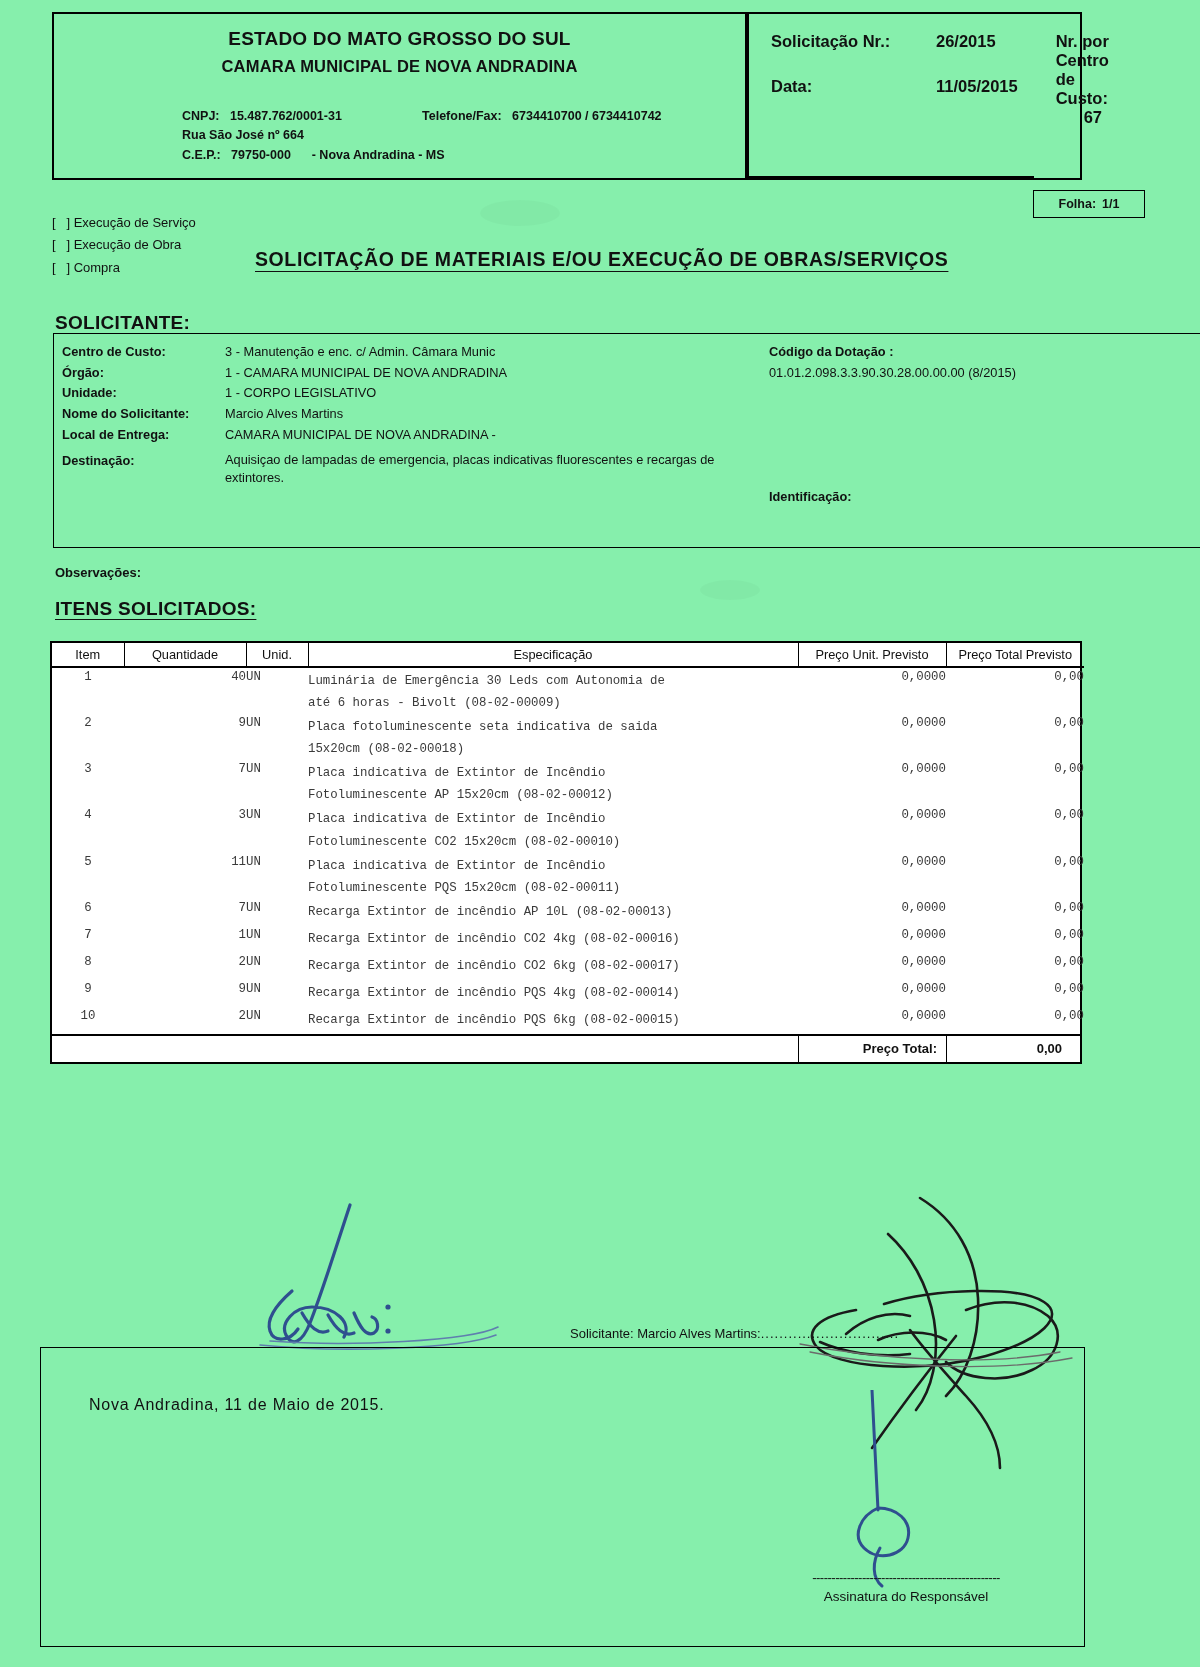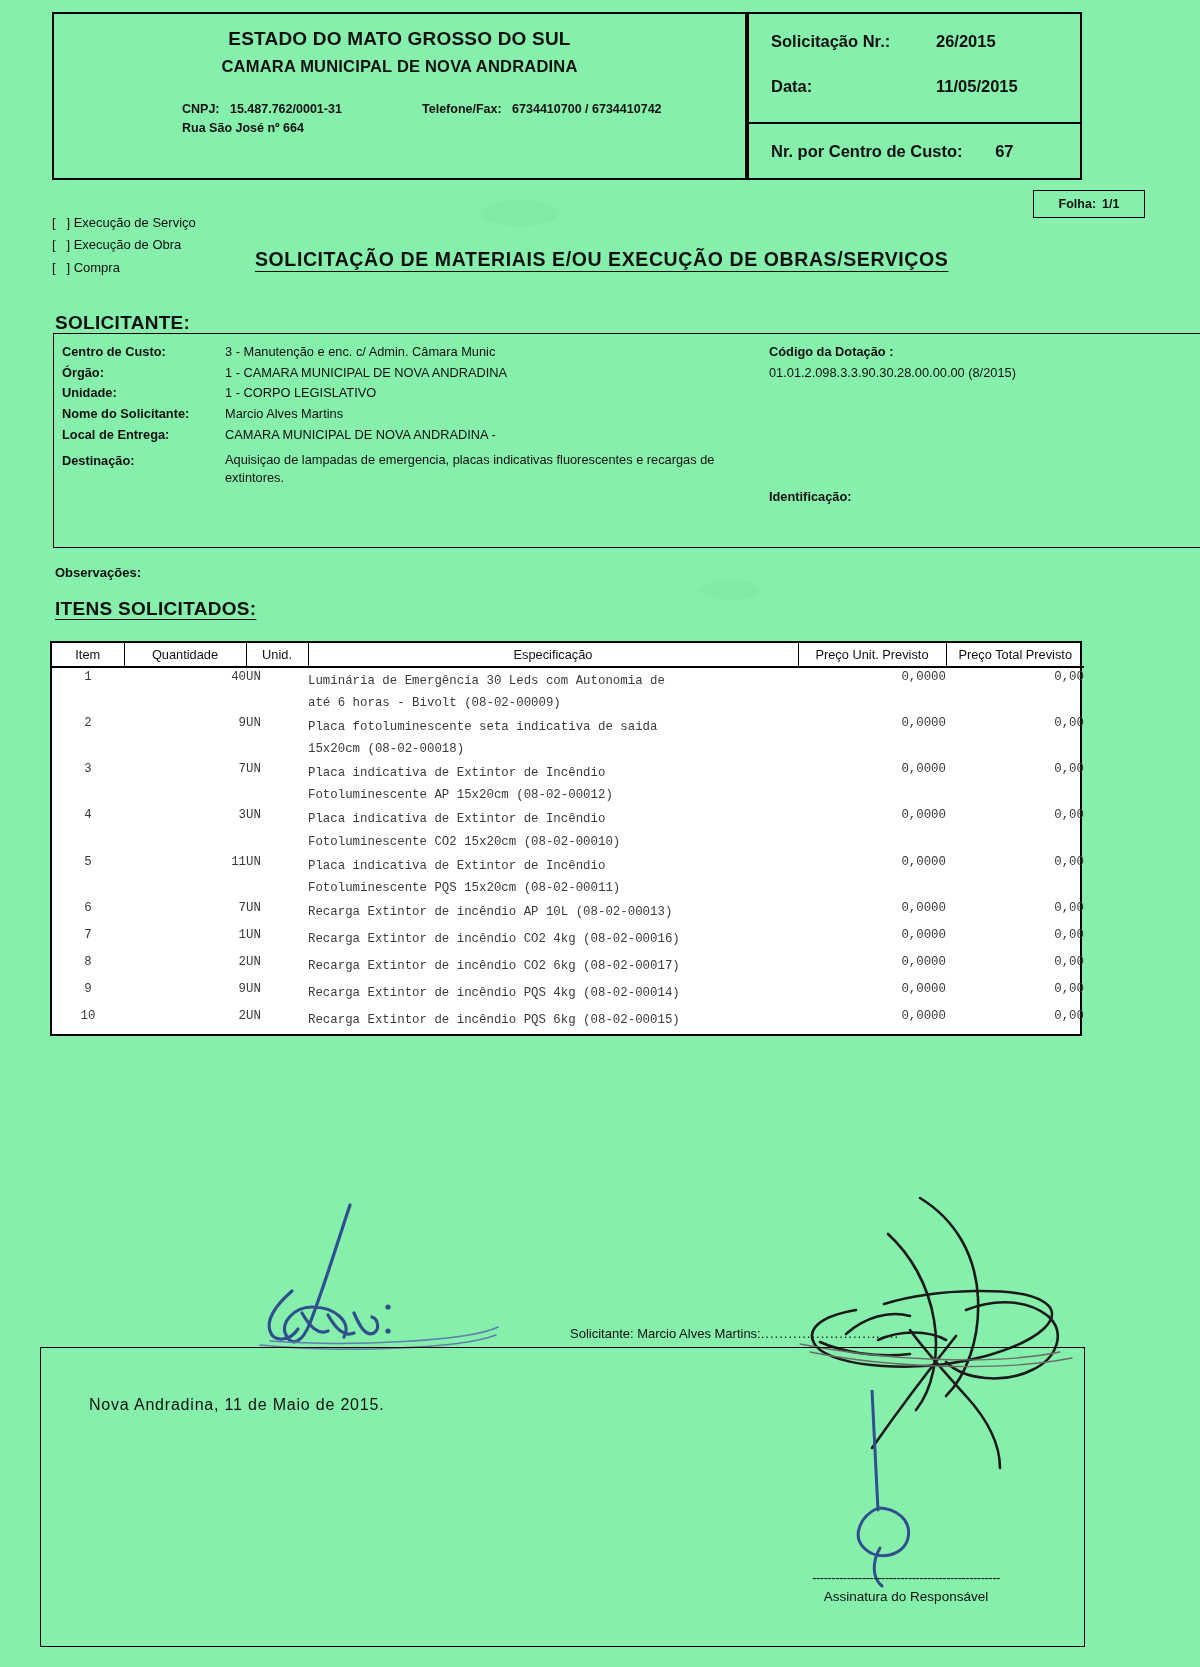--- a/index.html
+++ b/index.html
@@ -41,37 +41,37 @@
     letter-spacing: 0.2px;
     margin-bottom: 7px;
   }
   .org-name {
     text-align: center;
     font-size: 16.5px;
     font-weight: bold;
     letter-spacing: 0.2px;
   }
   .org-details {
-    margin-top: 24px;
+    margin-top: 31px;
     padding-left: 128px;
     font-size: 12.5px;
     font-weight: bold;
     line-height: 1.55;
   }
   .org-details .row2 { display: flex; }
   .org-details .cnpj { width: 240px; }
 
   .header-right {
     width: 335px;
     margin-left: 0px;
     border: 2px solid #000;
     border-left: 2px solid #000;
     box-sizing: border-box;
     display: flex;
-    flex-direction: column;
+    flex-direction: row;
   }
   .hr-top {
     flex: 1.62;
     border-bottom: 2px solid #000;
     padding: 18px 16px 0 22px;
     box-sizing: border-box;
   }
   .hr-bot {
     flex: 1;
     padding: 18px 16px 0 22px;
@@ -346,20 +346,27 @@
             &nbsp;
             <span>15.487.762/0001-31</span>
           </span>
           <span>
             <span>Telefone/Fax:</span>
             &nbsp;
             <span>6734410700 / 6734410742</span>
           </span>
         </div>
         <div>Rua São José nº 664</div>
+        <div>
+          <span>C.E.P.:</span>
+          &nbsp;
+          <span>79750-000</span>
+          &nbsp;&nbsp;&nbsp;&nbsp;
+          <span>- Nova Andradina - MS</span>
+        </div>
       </div>
     </div>
 
     <div class="header-right">
       <div class="hr-top">
         <div class="kv">
           <span class="k">Solicitação Nr.:</span>
           <span class="v">26/2015</span>
         </div>
         <div class="kv">
@@ -532,20 +539,25 @@
             <td class="td-item">10</td>
             <td class="td-qtd">2</td>
             <td class="td-unid">UN</td>
             <td class="td-espec" style="white-space: pre-line;">Recarga Extintor de incêndio PQS 6kg (08-02-00015)</td>
             <td class="td-pu">0,0000</td>
             <td class="td-pt">0,00</td>
           </tr>
         </tbody>
     </table>
 
+    <div class="total-row">
+      <div class="total-spacer"></div>
+      <div class="total-label">Preço Total:</div>
+      <div class="total-value">0,00</div>
+    </div>
   </div>
 
   <svg class="ink" id="sig-left" width="260" height="180" viewBox="0 0 260 180">
     <g fill="none" stroke="#2f4f8f" stroke-width="3.2" stroke-linecap="round">
       <path d="M110 10 C 96 52, 84 92, 70 128 C 62 148, 52 152, 46 140 C 40 128, 54 112, 72 112 C 96 112, 112 128, 104 142"></path>
       <path d="M52 96 C 36 110, 26 124, 30 136 C 34 148, 50 146, 58 134"></path>
       <path d="M62 118 C 70 132, 78 140, 88 136"></path>
       <path d="M88 120 C 96 134, 104 142, 114 138"></path>
       <path d="M114 118 C 120 132, 126 142, 134 138 C 140 134, 138 124, 132 122"></path>
     </g>

